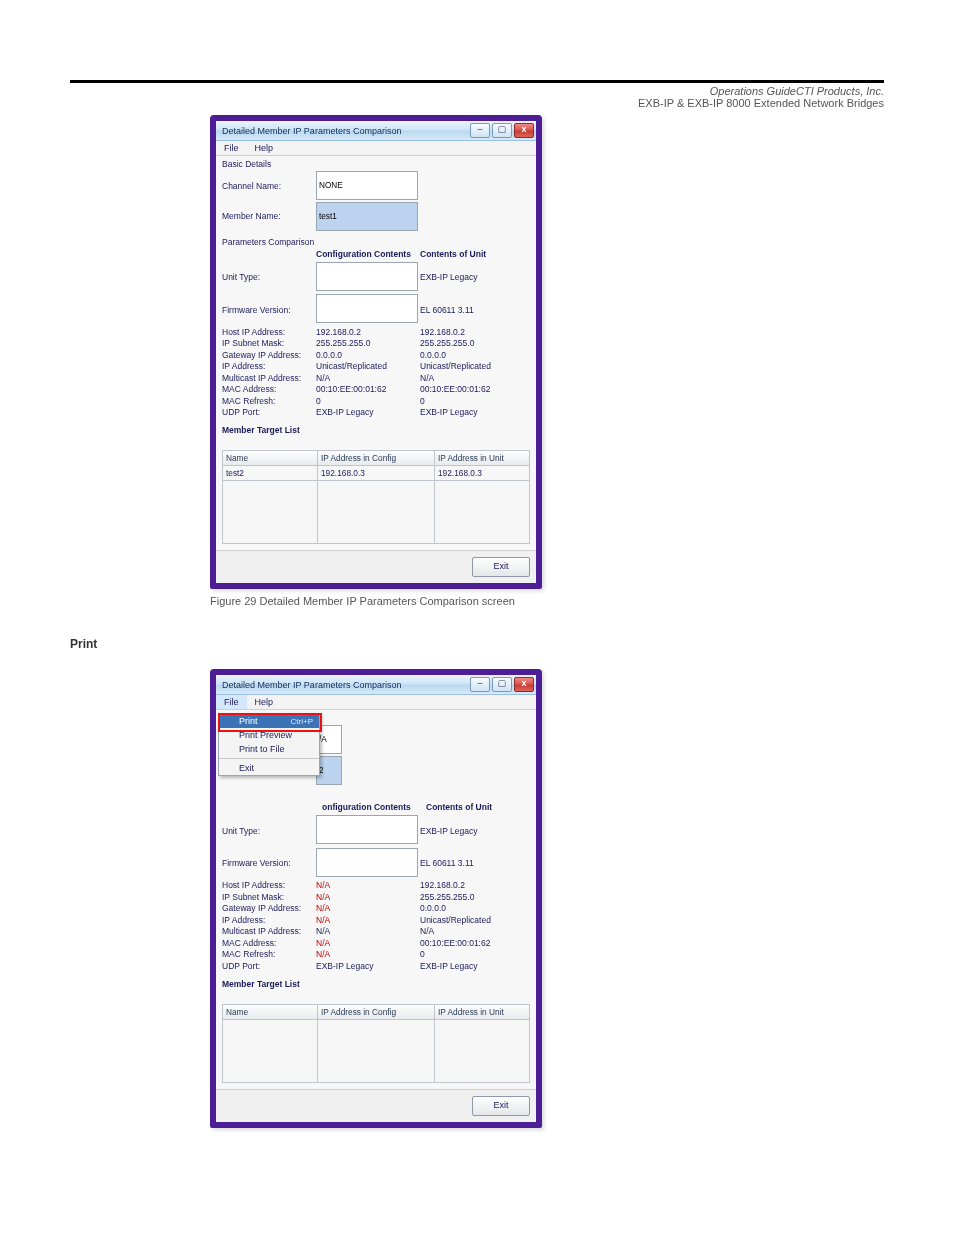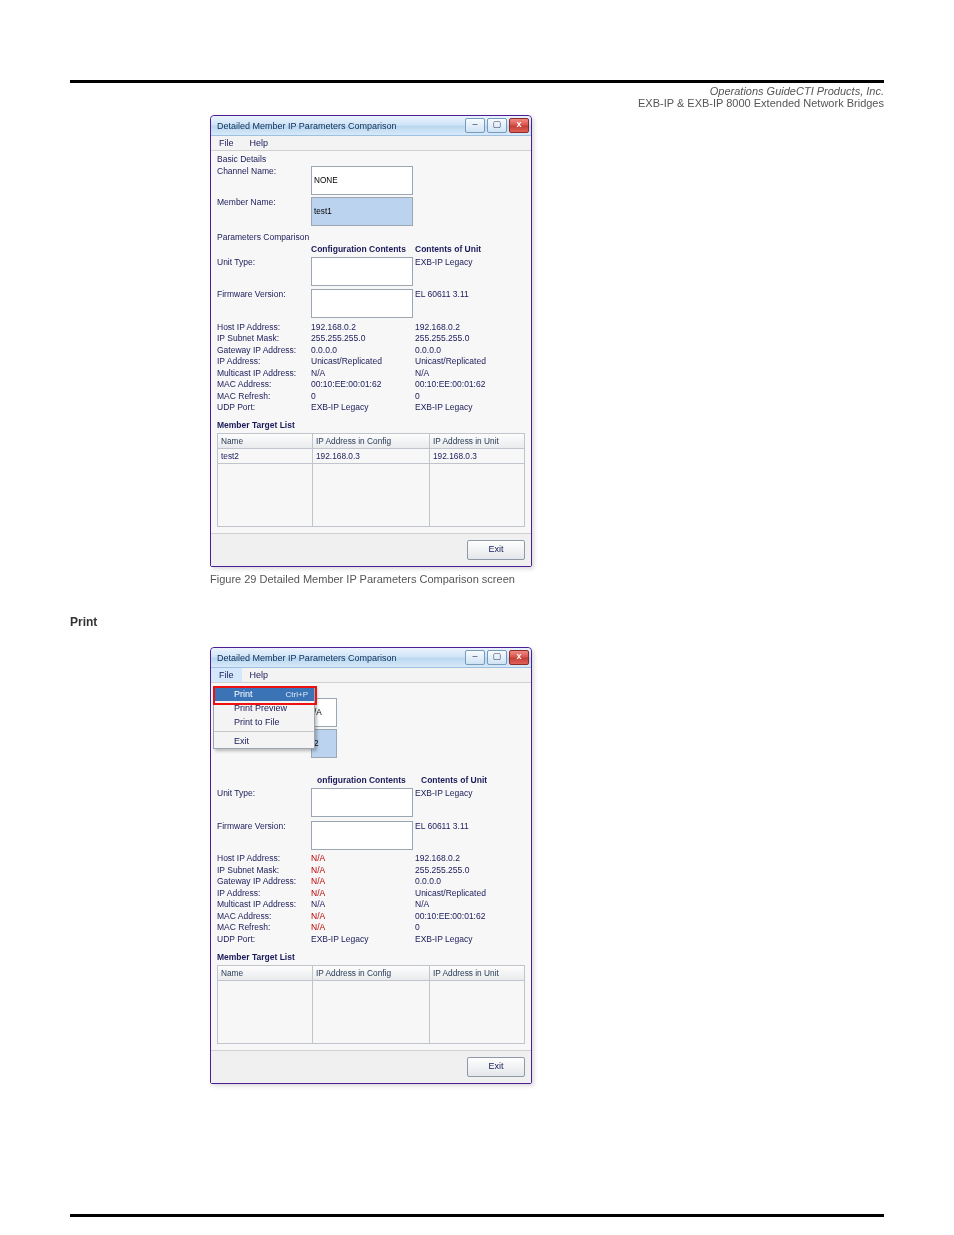--- a/index.html
+++ b/index.html
@@ -8,46 +8,46 @@
   .page{padding:20px 70px 40px 70px}
   .hr-top,.hr-bot{border:none;border-top:3px solid #000;margin:0}
   .hr-top{margin-top:60px}
   .hr-bot{margin-top:130px;margin-bottom:30px}
   .footer{display:flex;justify-content:space-between;font-size:11px;font-style:italic;color:#333;padding:0 70px 30px 70px}
   .caption{font-size:11px;color:#555;margin:6px 0 30px 140px}
   .body-text{font-size:12px;color:#333;margin:4px 0 18px 0}
   .right-block{text-align:right;font-size:11px;color:#555;margin-bottom:6px}
 
   
-  .window{width:320px;margin-left:140px;border:1px solid #4c1d95;border-radius:4px 4px 2px 2px;
+  .window{width:320px;margin-left:140px;border:6px solid #4c1d95;border-radius:4px 4px 2px 2px;
           box-shadow:2px 2px 4px rgba(0,0,0,.15);background:#f7f7f7;font-size:8.5px;color:#1a1a5a}
   .titlebar{height:19px;background:linear-gradient(#eaf3fc,#cfe4f7 48%,#b9d7ef 52%,#d7e9f9);
             border-bottom:1px solid #9ec0e0;border-radius:4px 4px 0 0;display:flex;align-items:center;
             padding:0 2px 0 6px;color:#0b2d58}
   .titlebar .title{flex:1;font-size:9px}
   .win-btn{width:18px;height:13px;margin-left:2px;border:1px solid #789abc;border-radius:2px;
            background:linear-gradient(#f7fbff,#cfe3f4);font-size:9px;line-height:11px;text-align:center;color:#335}
   .win-close{background:linear-gradient(#f08a84,#d9534a 48%,#c13e35 52%,#e16058);color:#fff;border-color:#8a2e27;font-weight:bold}
   .menubar{display:flex;background:#f3f3f3;border-bottom:1px solid #d0d0d0;font-size:9px}
   .menubar .item{padding:2px 8px;cursor:default}
   .inner{padding:2px 6px 6px 6px}
   .section-label{font-size:8.5px;margin:1px 0 2px 0}
   .bold{font-weight:bold}
   .headers{display:flex;margin:0 0 3px 0;font-weight:bold;font-size:8.5px}
   .col-lbl{width:94px}
   .col-a{width:104px}
   .col-b{flex:1}
-  .row{display:flex;margin:1.5px 0}
+  .row{display:flex;align-items:center;margin:1.5px 0}
   .row .lbl{width:94px;color:#1a1a5a}
   .row .va{width:104px}
   .row .vb{flex:1}
   .inputlike{display:inline-block;width:96px;height:11px;border:1px solid #9aa6b2;background:#fff;
              padding:8px 2px;font-size:8.2px;line-height:11px;color:#000}
   .red{color:#c00000}
-  .grid{border:1px solid #c0c5cc;border-bottom:none;margin-top:3px}
+  .grid{border:1px solid #c0c5cc;border-bottom:none;margin-top:15px}
   .grid .grow{display:flex;font-size:8.3px}
   .grid .gcell{border-right:1px solid #c0c5cc;border-bottom:1px solid #c0c5cc;padding:2px 3px}
   .grid .gcell:last-child{border-right:none}
   .gc-n{width:88px}
   .gc-a{width:110px}
   .gc-b{flex:1}
   .grid .ghead{background:linear-gradient(#fdfdfd,#e7e9ec);color:#273a55}
   .grid .body{height:62px;border-bottom:1px solid #c0c5cc;display:flex}
   .grid .body .gc-n,.grid .body .gc-a,.grid .body .gc-b{border-right:1px solid #c0c5cc;padding:2px 3px}
   .grid .body .gc-b{border-right:none}

